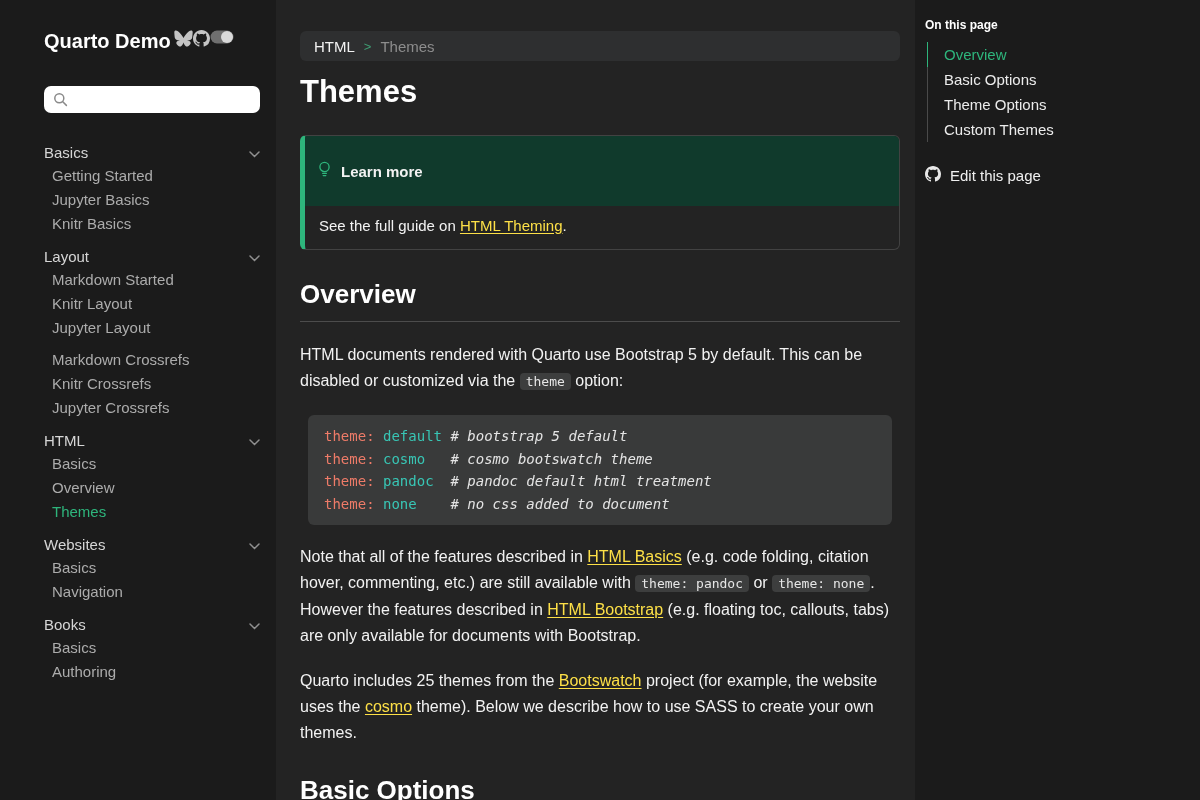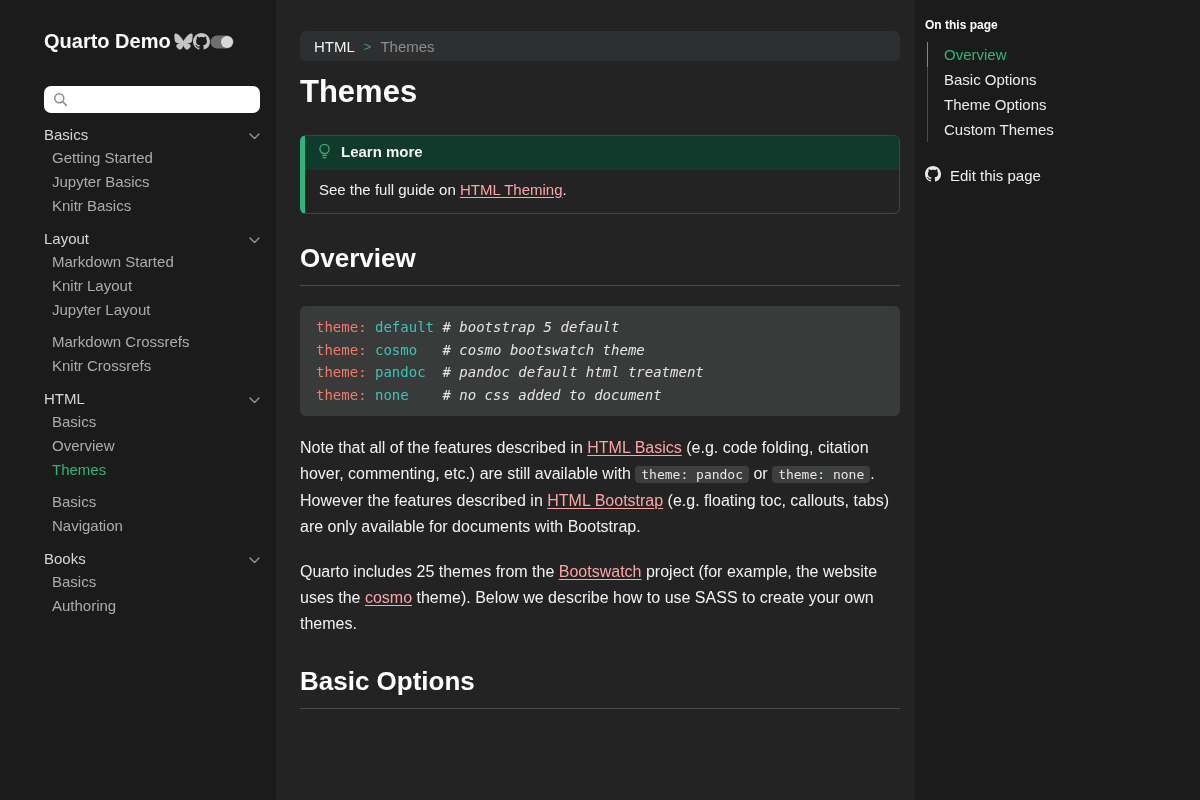--- a/index.html
+++ b/index.html
@@ -7,30 +7,30 @@
   body {
     width:1200px; height:800px; overflow:hidden;
     background:#1b1b1b;
     font-family:"Liberation Sans", sans-serif;
     display:flex;
     -webkit-font-smoothing:antialiased;
   }
 
   
   .sidebar-left { flex:0 0 276px; padding:30px 16px 0 44px; }
-  .brand-row { display:flex; align-items:center; }
+  .brand-row { display:flex; }
   .brand-title { font-size:20px; font-weight:700; color:#ffffff; margin-right:3px; white-space:nowrap; }
   .brand-row svg { display:block; }
   .search-wrap { position:relative; margin-top:33px; }
   .search-input {
     width:100%; height:27px; border:none; border-radius:7px;
     background:#ffffff; padding:0 8px 0 30px; font-size:14px; outline:none;
   }
   .search-icon { position:absolute; left:9px; top:6px; }
-  .nav { margin-top:9px; }
+  .nav { margin-top:27px; }
   .nav-section { margin-bottom:8px; }
   .nav-section-title {
     display:flex; align-items:center; justify-content:space-between;
     height:24px; font-size:15px; color:#d6d6d6; cursor:pointer;
   }
   .nav-item {
     height:24px; line-height:24px; padding-left:8px;
     font-size:15px; color:#acacac; cursor:pointer;
     white-space:nowrap; overflow:hidden;
   }
@@ -43,39 +43,39 @@
     display:flex; align-items:center; padding:0 14px; font-size:15px;
     margin-bottom:12px;
   }
   .bc-parent { color:#f2f2f2; text-decoration:none; cursor:pointer; }
   .bc-sep { color:#3f9f74; margin:0 9px; font-size:13px; }
   .bc-current { color:#8d8d8d; }
   .page-title { font-size:31px; font-weight:700; color:#ffffff; margin:6px 0 24px; line-height:38px; }
 
   .callout { border:1px solid #424242; border-left:5px solid #2eb57c; border-radius:6px; overflow:hidden; }
   .callout-header {
-    background:#103a2c; display:flex; align-items:flex-start; gap:9px;
-    padding:7px 12px; font-size:15px; font-weight:700; color:#f2f2f2;
+    background:#103a2c; display:flex; align-items:center; gap:9px;
+    padding:25px 12px; font-size:15px; font-weight:700; color:#f2f2f2;
   }
   .callout-body { padding:9px 14px 12px; font-size:15px; color:#f2f2f2; line-height:22px; }
 
   h2.section-heading {
     font-size:26px; font-weight:700; color:#ffffff;
     margin:29px 0 20px; padding-bottom:12px; border-bottom:1px solid #4c4c4c;
     line-height:30px;
   }
   p.body-text { font-size:16px; line-height:26px; color:#f2f2f2; margin:0 0 19px; }
-  a.green-link { color:#fca5a5; text-decoration:underline; text-underline-offset:2px; cursor:pointer; }
+  a.green-link { color:#fde047; text-decoration:underline; text-underline-offset:2px; cursor:pointer; }
   code.inline-code {
     background:#3d3e3e; border-radius:4px; padding:1px 6px;
     font-family:"DejaVu Sans Mono", monospace; font-size:13px; color:#e6e6e6;
     white-space:pre;
   }
   .code-block {
-    background:#393a3a; border-radius:6px; padding:10px 16px; margin:20px 0 19px;
+    background:#393a3a; border-radius:6px; padding:10px 16px; margin:20px 8px 19px;
     font-family:"DejaVu Sans Mono", monospace; font-size:14px; line-height:22.5px;
   }
   .code-line { display:block; white-space:pre; }
   .ck { color:#ee7b68; }
   .cv { color:#38c6b5; }
   .cc { color:#e4e4e4; font-style:italic; }
 
   
   .sidebar-right { flex:1; padding:18px 10px 0 10px; }
   .toc-title { font-size:12px; font-weight:700; color:#ffffff; margin:0 0 10px; }
@@ -143,35 +143,42 @@
             </svg></span>
       </div>
       <div class="nav-item">Markdown Started</div>
       <div class="nav-item">Knitr Layout</div>
       <div class="nav-item">Jupyter Layout</div>
     </div>
 
     <div class="nav-section">
       <div class="nav-item">Markdown Crossrefs</div>
       <div class="nav-item">Knitr Crossrefs</div>
+      <div class="nav-item">Jupyter Crossrefs</div>
     </div>
 
     <div class="nav-section">
       <div class="nav-section-title">
         <span>HTML</span>
         <span><svg width="11" height="7" viewBox="0 0 11 7" fill="none" stroke="#8f8f8f" stroke-width="1.5" stroke-linecap="round">
               <polyline points="1,1 5.5,5.5 10,1"></polyline>
             </svg></span>
       </div>
       <div class="nav-item">Basics</div>
       <div class="nav-item">Overview</div>
       <div class="nav-item active">Themes</div>
     </div>
 
     <div class="nav-section">
+      <div class="nav-section-title">
+        <span>Websites</span>
+        <span><svg width="11" height="7" viewBox="0 0 11 7" fill="none" stroke="#8f8f8f" stroke-width="1.5" stroke-linecap="round">
+              <polyline points="1,1 5.5,5.5 10,1"></polyline>
+            </svg></span>
+      </div>
       <div class="nav-item">Basics</div>
       <div class="nav-item">Navigation</div>
     </div>
 
     <div class="nav-section">
       <div class="nav-section-title">
         <span>Books</span>
         <span><svg width="11" height="7" viewBox="0 0 11 7" fill="none" stroke="#8f8f8f" stroke-width="1.5" stroke-linecap="round">
               <polyline points="1,1 5.5,5.5 10,1"></polyline>
             </svg></span>
@@ -202,20 +209,21 @@
       </span>
       <span>Learn more</span>
     </div>
     <div class="callout-body">
       <span>See the full guide on </span><a class="green-link">HTML Theming</a><span>.</span>
     </div>
   </div>
 
   <h2 class="section-heading">Overview</h2>
 
+  <p class="body-text"><span>HTML documents rendered with Quarto use Bootstrap 5 by default. This can be disabled or customized via the </span><code class="inline-code">theme</code><span> option:</span></p>
 
   <pre class="code-block"><span class="code-line"><span class="ck">theme: </span><span class="cv">default </span><span class="cc"># bootstrap 5 default</span></span><span class="code-line"><span class="ck">theme: </span><span class="cv">cosmo   </span><span class="cc"># cosmo bootswatch theme</span></span><span class="code-line"><span class="ck">theme: </span><span class="cv">pandoc  </span><span class="cc"># pandoc default html treatment</span></span><span class="code-line"><span class="ck">theme: </span><span class="cv">none    </span><span class="cc"># no css added to document</span></span></pre>
 
   <p class="body-text"><span>Note that all of the features described in </span><a class="green-link">HTML Basics</a><span> (e.g. code folding, citation hover, commenting, etc.) are still available with </span><code class="inline-code">theme: pandoc</code><span> or </span><code class="inline-code">theme: none</code><span>. However the features described in </span><a class="green-link">HTML Bootstrap</a><span> (e.g. floating toc, callouts, tabs) are only available for documents with Bootstrap.</span></p>
 
   <p class="body-text"><span>Quarto includes 25 themes from the </span><a class="green-link">Bootswatch</a><span> project (for example, the website uses the </span><a class="green-link">cosmo</a><span> theme). Below we describe how to use SASS to create your own themes.</span></p>
 
   <h2 class="section-heading">Basic Options</h2>
 
 </main>

